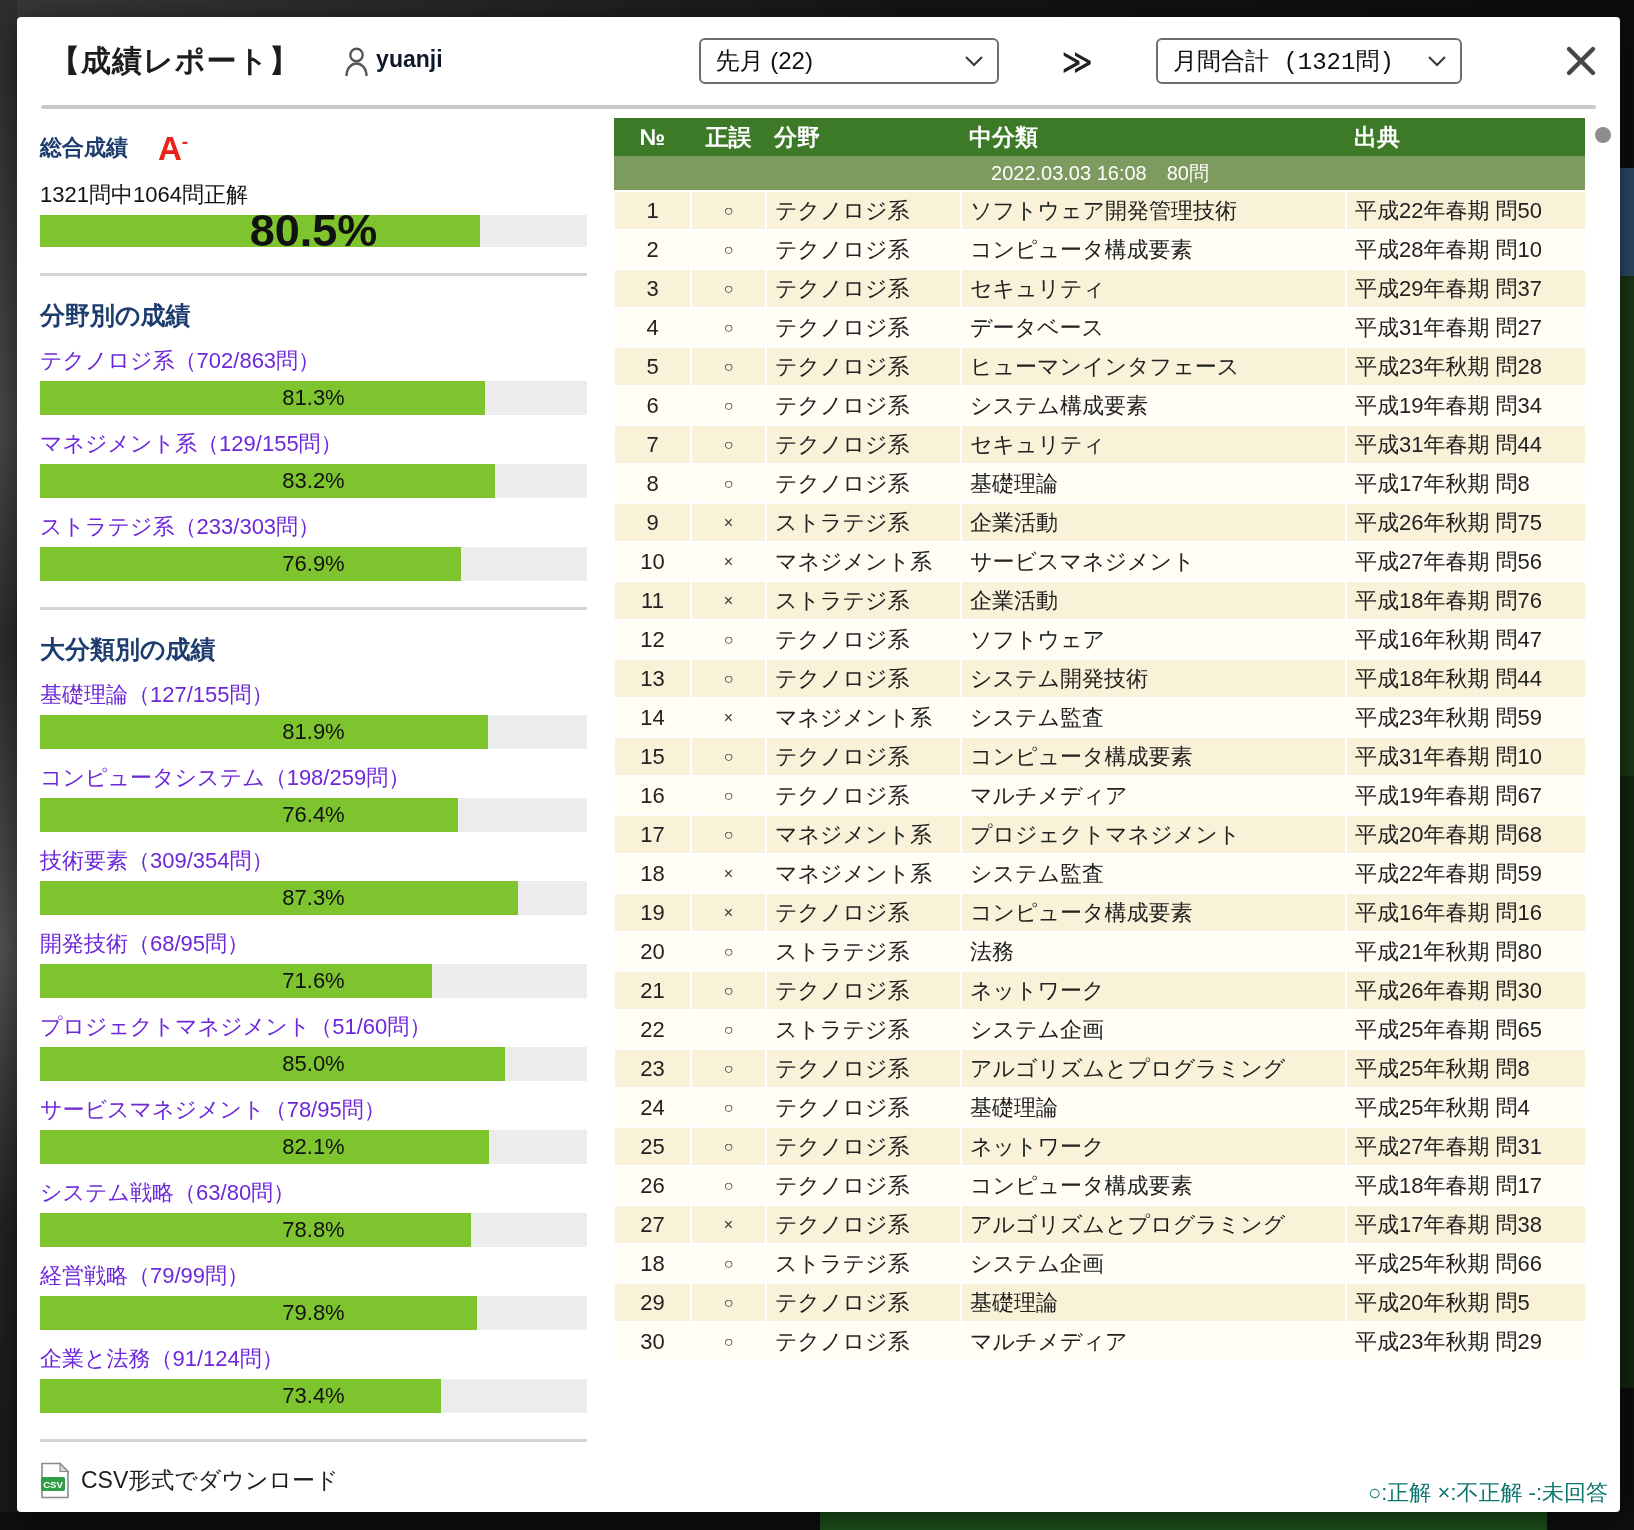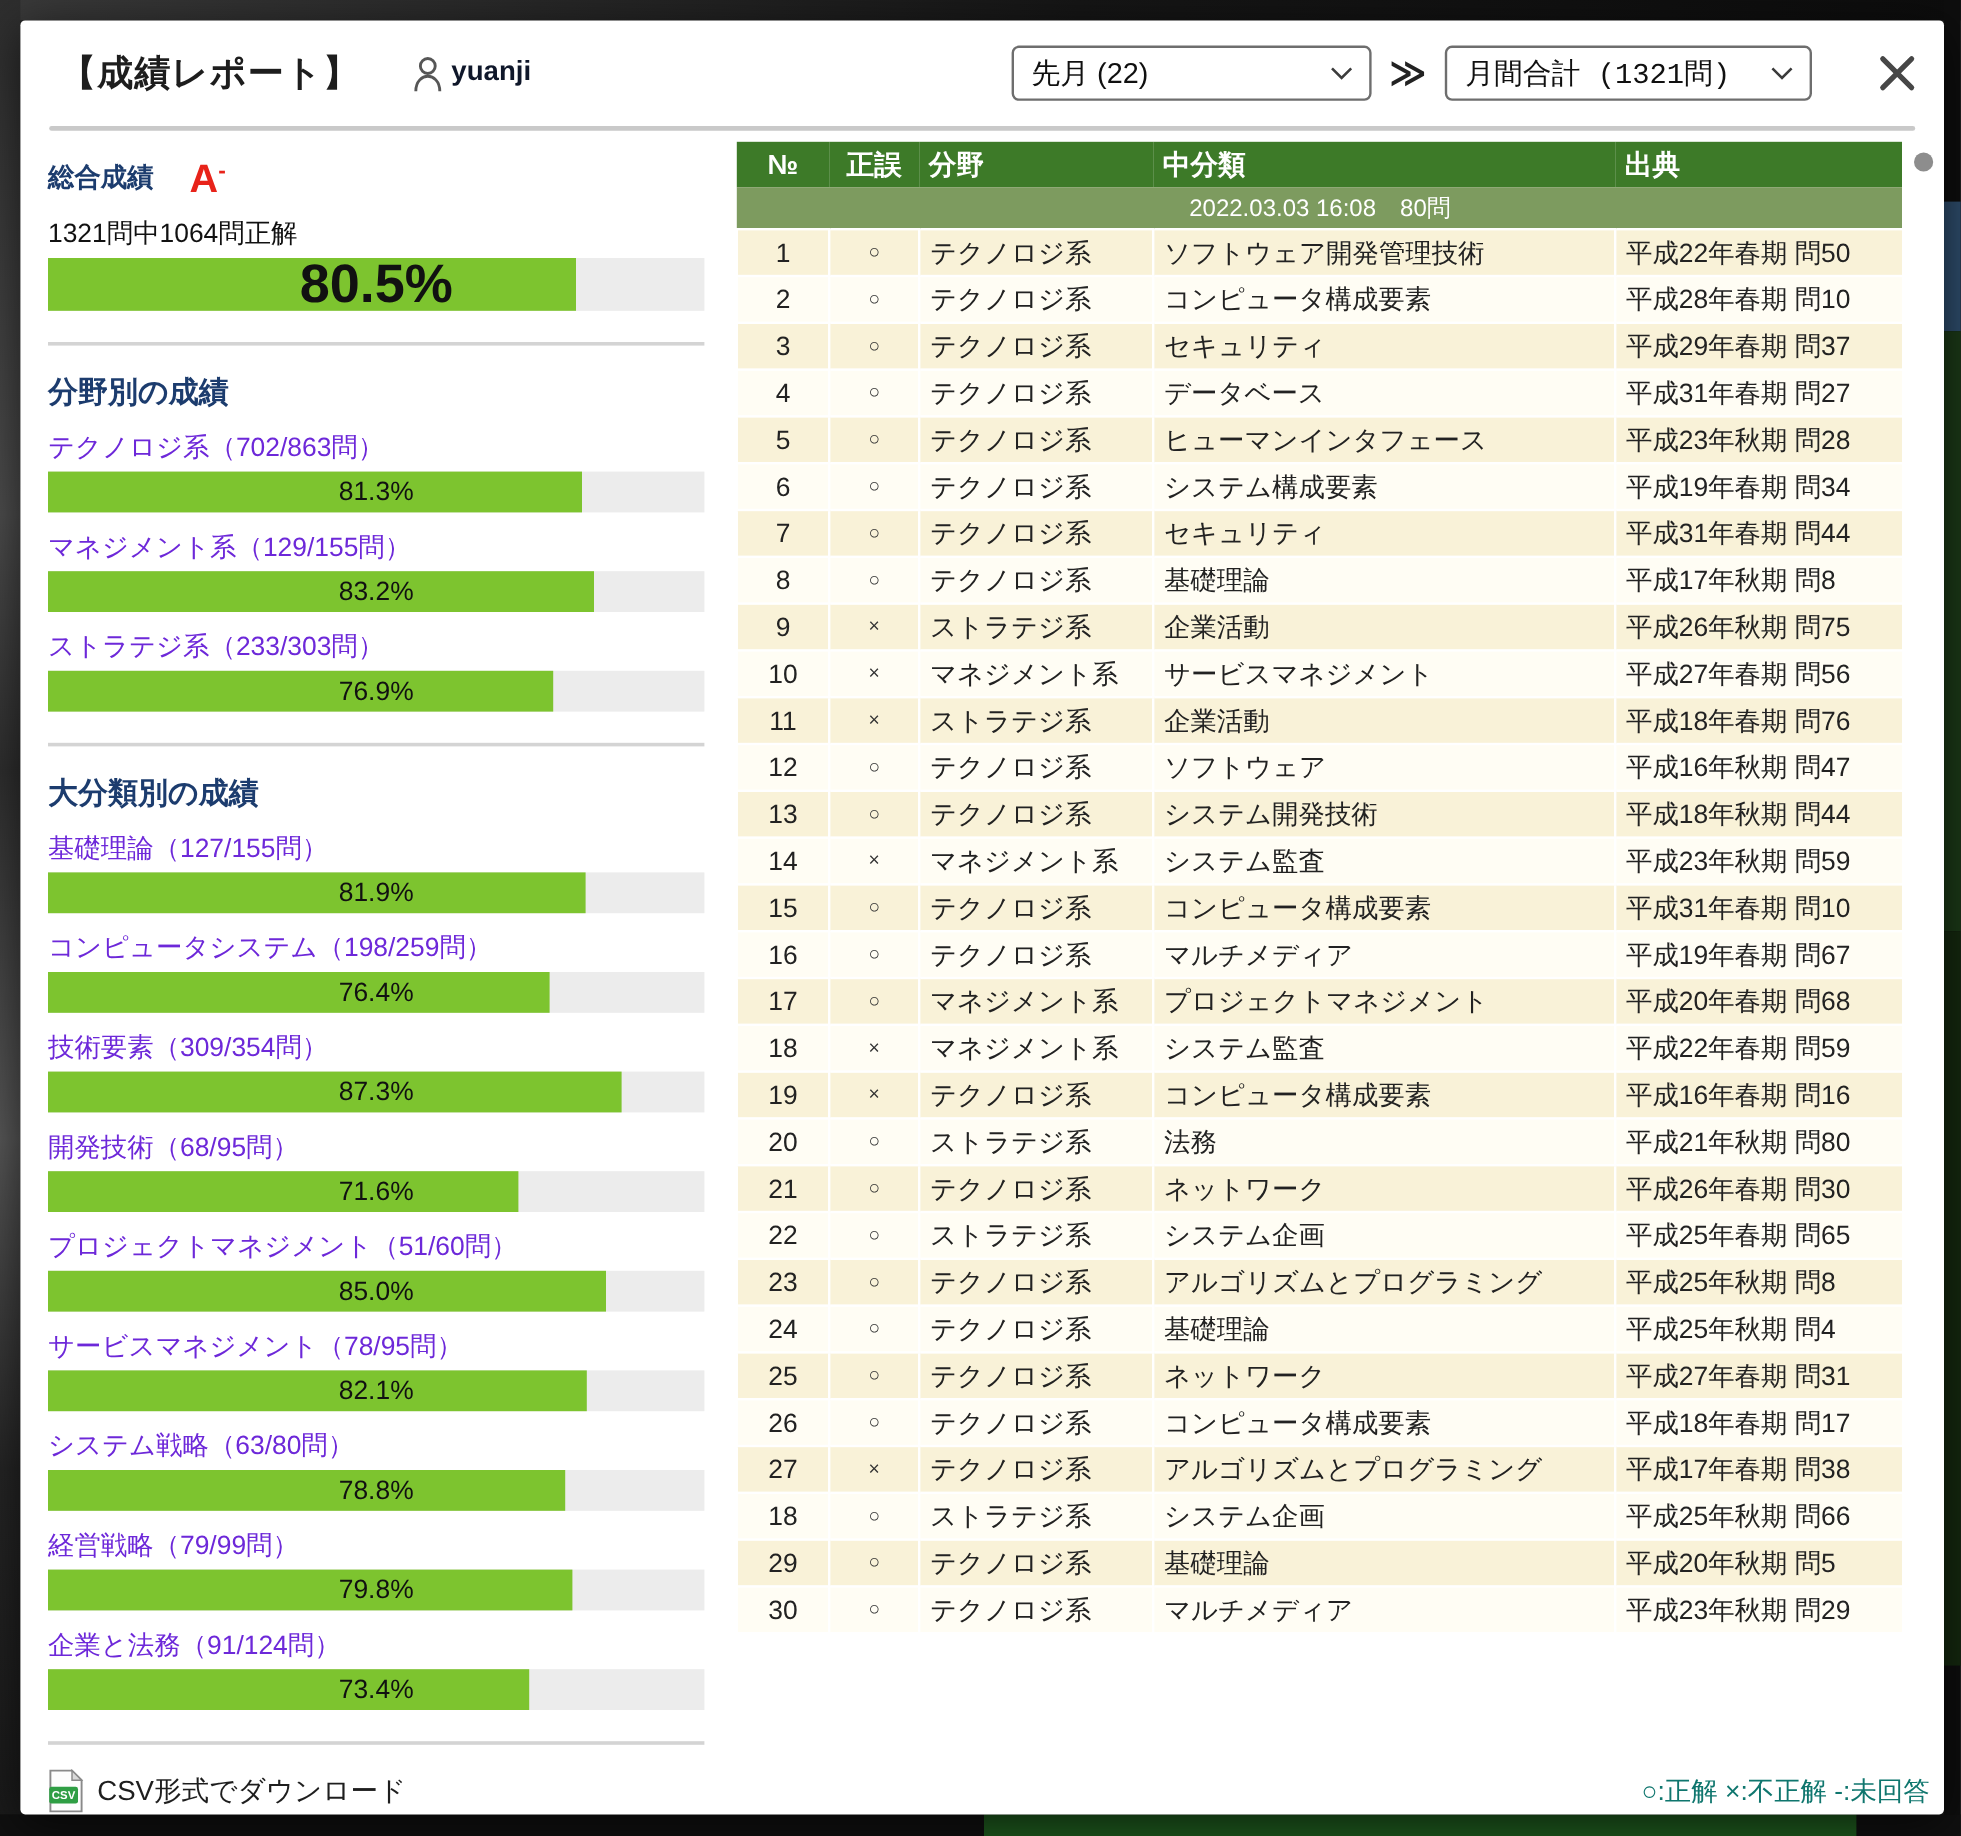--- a/index.html
+++ b/index.html
@@ -22,21 +22,21 @@
 
   
   .modal {
     position:absolute; left:17px; top:17px; width:1603px; height:1495px;
     background:#ffffff; border-radius:4px; overflow:hidden;
     box-shadow:0 8px 40px rgba(0,0,0,.65);
   }
   .modal-header { height:88px; display:flex; align-items:center; padding:0 20px 0 33px; }
   .page-title { margin:0; font-size:30px; font-weight:bold; color:#1d1d1d; letter-spacing:1px; }
   .user-chip { display:flex; align-items:flex-start; margin-left:44px; gap:7px; color:#0f172a; font-size:23px; font-weight:600; }
-  .controls { margin-left:auto; display:flex; align-items:center; }
+  .controls { margin-left:auto; display:flex; align-items:center;gap:48px; }
   .select-box {
     height:46px; border:2px solid #6e6e6e; border-radius:6px; background:#fff;
     display:flex; align-items:center; justify-content:space-between;
     padding:0 13px 0 15px; font-size:24px; color:#101010; cursor:pointer;
   }
   #period-select { width:300px; }
   #total-select  { width:306px;font-family:Liberation Mono, monospace; }
   .dbl-arrow { font-size:30px; color:#222; margin:0 15px; font-weight:bold; }
   .close-btn { margin-left:52px; background:none; border:none; padding:2px; cursor:pointer; line-height:0; }
   .header-divider { height:4px; background:#c9c9c9; margin:0 24px; border-radius:2px; }
@@ -50,21 +50,21 @@
   .grade { color:#e8231a; font-size:33px; font-weight:bold; line-height:1; }
   .grade sup { font-size:19px; }
   .summary { margin-top:16px; font-size:22px; color:#111; line-height:28px; }
   .divider { height:3px; background:#d4d4d4; margin:26px 0 22px 0; }
 
   .bar-track { position:relative; background:#ececec; height:34px; margin-top:5px; }
   .bar-fill  { position:absolute; left:0; top:0; bottom:0; background:#7dc42f; }
   .bar-pct   { position:absolute; left:0; right:0; top:0; bottom:0;
                display:flex; align-items:center; justify-content:center;
                font-size:22px; color:#111; }
-  .overall-bar .bar-track { height:44px; margin-top:6px; }
+  .overall-bar .bar-track { height:32px; margin-top:6px; }
   .overall-bar .bar-pct   { font-size:45px; font-weight:bold; }
   .bar-group { margin-top:14px; }
   .bar-label { font-size:22px; color:#6d28d9; line-height:30px; }
 
   .csv-row { display:flex; align-items:center; gap:11px; margin-top:20px; font-size:23px; color:#1e1e1e; cursor:pointer; }
 
   
   .table-wrap { position:absolute; left:596px; top:9px; width:972px; height:1308px; overflow:hidden; }
   table.results { border-collapse:collapse; width:972px; table-layout:fixed; }
   table.results thead th {

